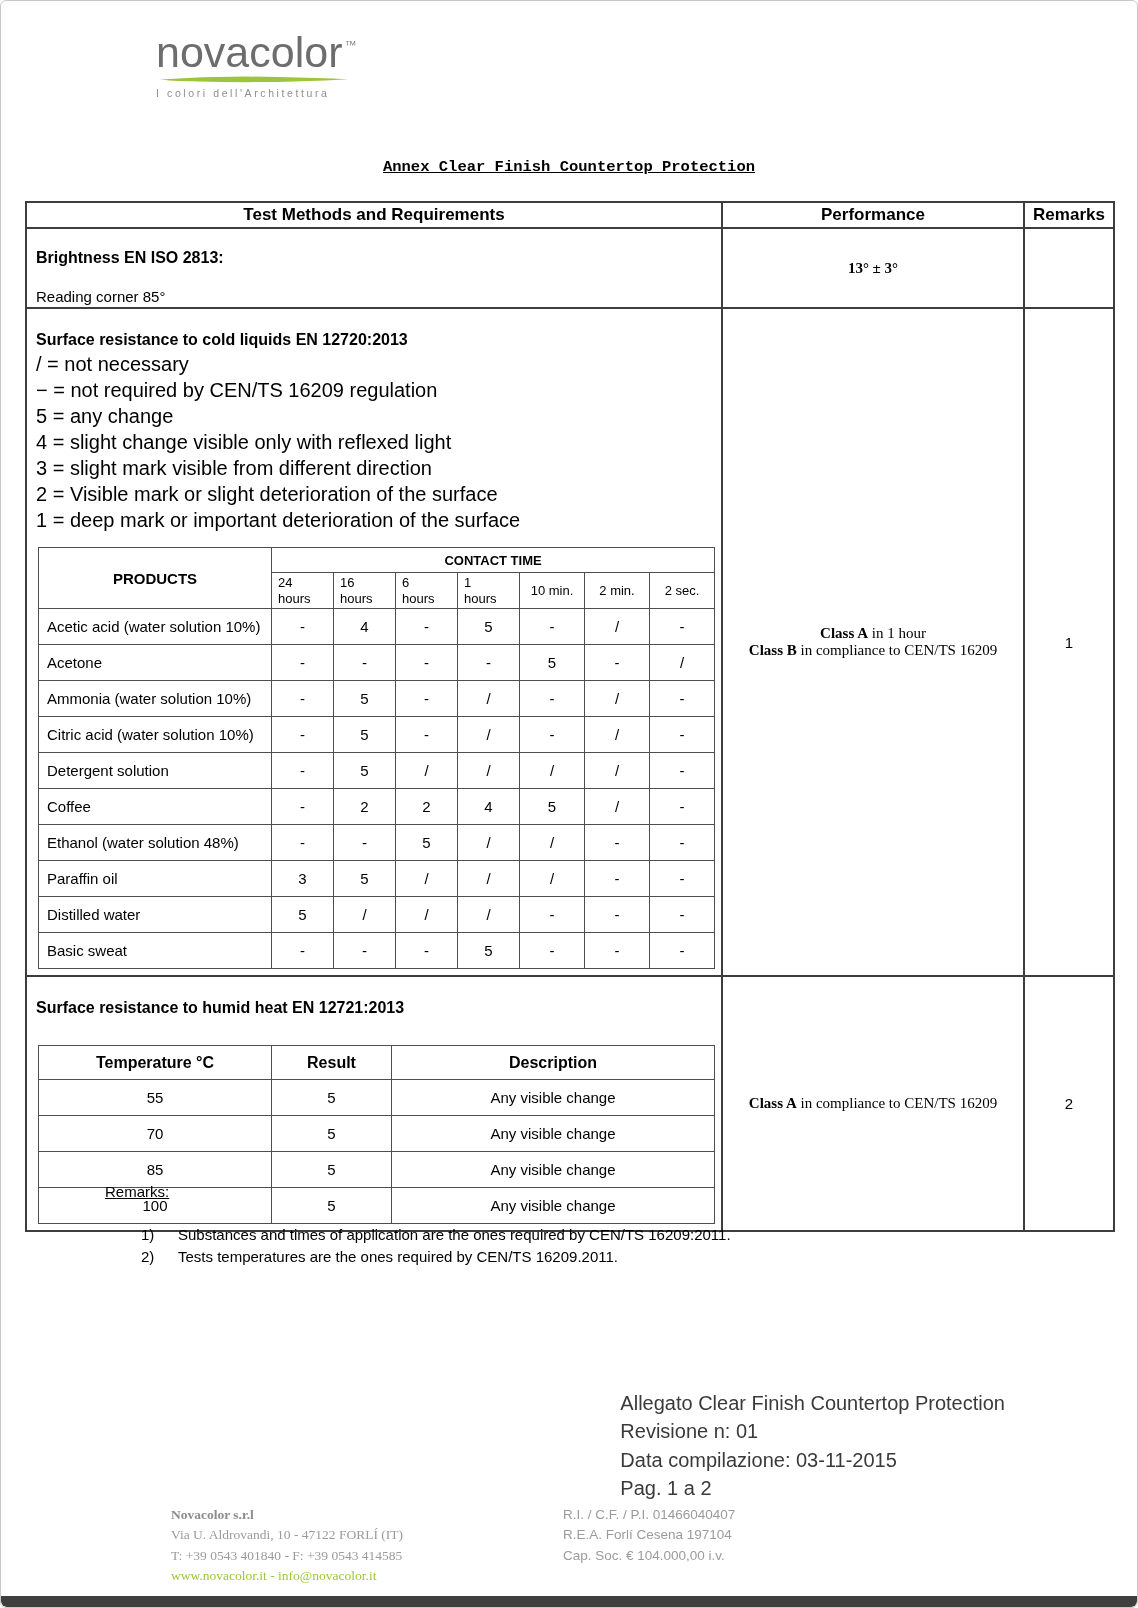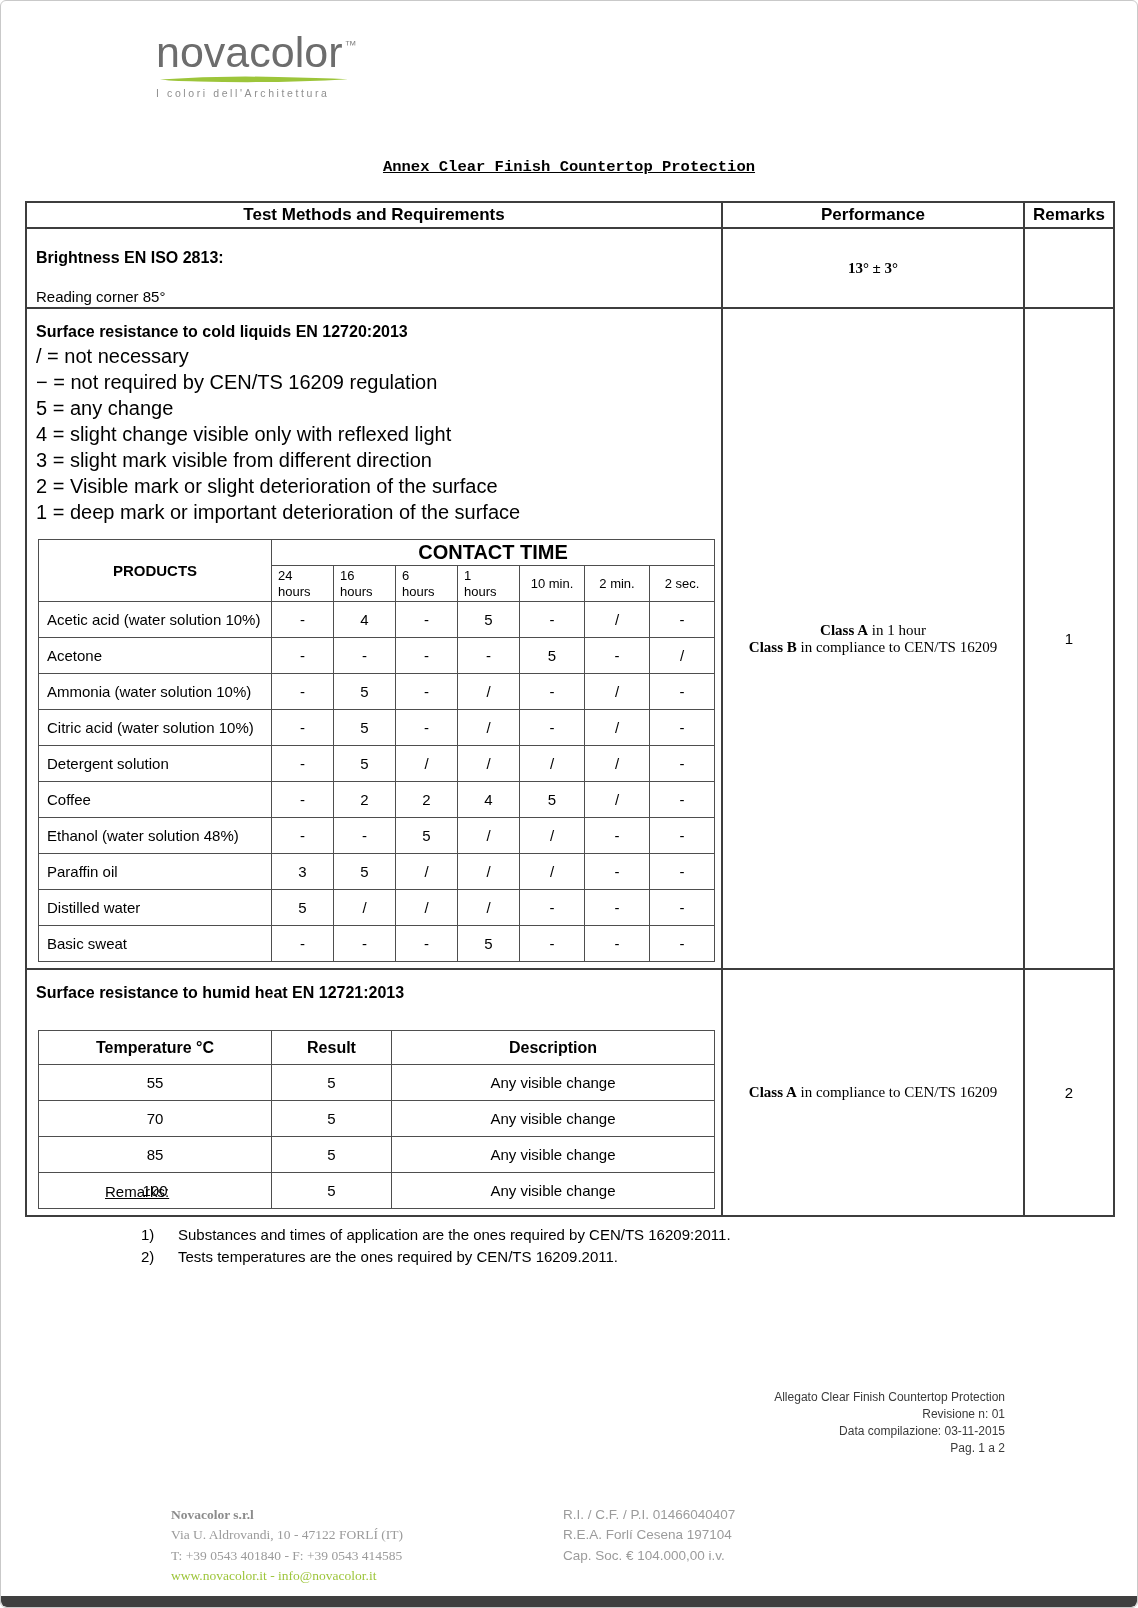--- a/index.html
+++ b/index.html
@@ -37,29 +37,29 @@
   .brightness-inner { height:78px; display:flex; flex-direction:column; justify-content:space-between;
     padding:20px 8px 2px 9px; }
   .b-line1 { font-weight:bold; font-size:16px; }
   .b-line2 { font-size:15px; }
 
   .perf-cell { text-align:center; vertical-align:middle; font-size:15px; padding:4px 18px;font-family:Liberation Serif, serif; }
   .perf-bold { font-weight:bold; }
   .perf-brightness { font-weight:bold; }
   .remark-cell { text-align:center; vertical-align:middle; font-size:15px; }
 
-  .methods-cell { vertical-align:top; padding:10px 8px 6px 9px; }
+  .methods-cell { vertical-align:top; padding:18px 8px 6px 9px; }
   .section-heading { font-weight:bold; font-size:16px; margin:4px 0 2px 0; }
   .legend { font-size:20px; line-height:1.3; margin-top:1px; }
 
   
   .ptable { border-collapse:collapse; table-layout:fixed; width:676px; margin:14px 0 0 2px; }
   .ptable th, .ptable td { border:1.5px solid #4e4e4e; }
   .products-th { font-weight:bold; font-size:15px; text-align:center; width:233px; }
-  .contact-th { font-weight:bold; font-size:20px; text-align:center; height:25px; }
+  .contact-th { font-weight:bold; font-size:13px; text-align:center; height:25px; }
   .ptable .tleft  { font-weight:normal; font-size:13px; text-align:left; padding:2px 2px 2px 6px;
     line-height:1.2; height:32px; vertical-align:middle; }
   .ptable .tcenter{ font-weight:normal; font-size:13px; text-align:center; height:32px; vertical-align:middle; }
   .ptable col.c-hour { width:62px; }
   .ptable col.c-min  { width:65px; }
   .pname { text-align:left; font-size:15px; padding-left:8px; height:36px; }
   .pval  { text-align:center; font-size:15px; }
 
   
   .ttable { border-collapse:collapse; table-layout:fixed; width:676px; margin:28px 0 0 2px; }
@@ -68,22 +68,22 @@
   .ttable td { font-size:15px; height:36px; text-align:center; }
 
   
   .remarks { position:absolute; left:104px; top:1182px; font-size:15px; }
   .remarks-heading { text-decoration:underline; margin-bottom:26px; }
   .remarks-list { margin-left:36px; }
   .remark-item { display:flex; margin-bottom:5px; }
   .remark-num { width:37px; flex:none; }
 
   
-  .doc-footer { position:absolute; right:132px; top:1388px; text-align:right;
-    font-size:12px; color:#3a3a3a; line-height:1.42; }
+  .doc-footer { position:absolute; right:132px; top:1388px; text-align:left;
+    font-size:20px; color:#3a3a3a; line-height:1.42; }
 
   
   .company-footer { position:absolute; left:170px; top:1504px; display:flex;
     font-size:13.5px; color:#9b9b9b; line-height:1.5; }
   .cf-left { width:392px;font-family:Liberation Serif, serif; }
   .cf-name { font-weight:bold; color:#8c8c8c; }
   .cf-web { color:#9dc53a; }
 
   .bottom-bar { position:absolute; left:0; bottom:0; width:100%; height:11px;
     background:#3f3f3f; border-radius:0 0 6px 6px; }

